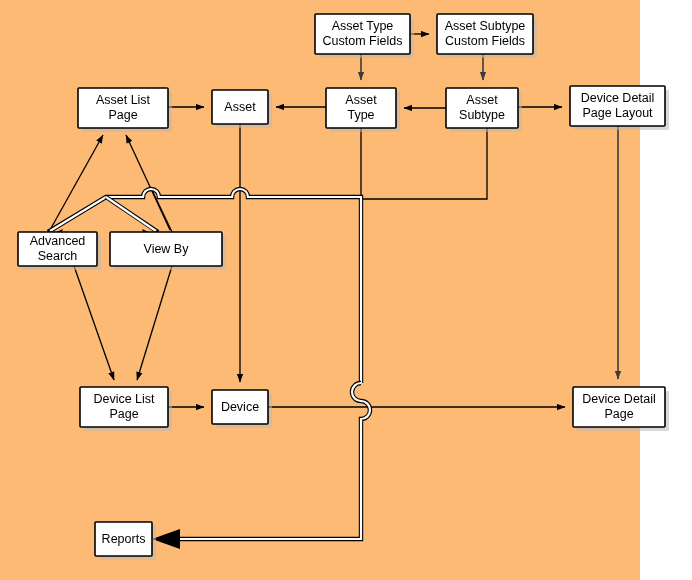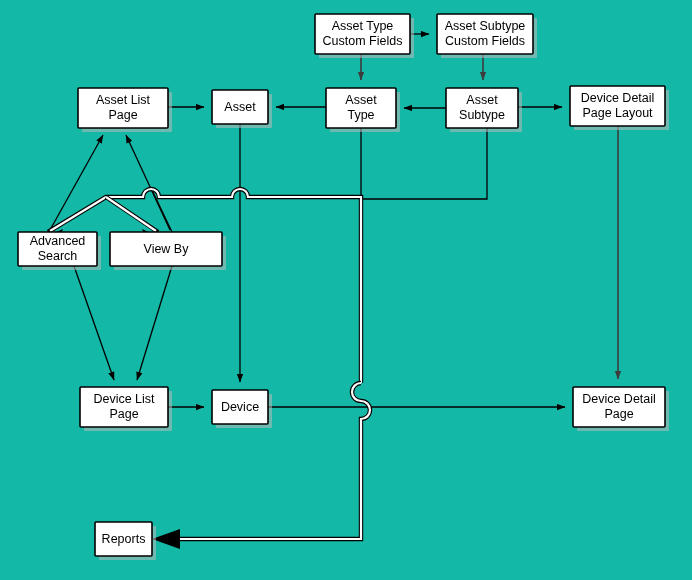--- a/index.html
+++ b/index.html
@@ -1,17 +1,17 @@
 <!DOCTYPE html>
 <html><head>
 <meta charset="utf-8">
 <style>
   html,body{margin:0;padding:0;background:#ffffff;}
   body{width:692px;height:580px;overflow:hidden;font-family:"Liberation Sans",sans-serif;}
-  #canvas{position:relative;width:692px;height:580px;background:#14b8a6;}
+  #canvas{position:relative;width:640px;height:580px;background:#fdba74;}
   svg{position:absolute;top:0;left:0;}
   .node-label{
     font-family:"Liberation Sans",sans-serif;
     font-size:12.5px;
     fill:#000000;
     text-anchor:middle;
     dominant-baseline:middle;
     pointer-events:none;
   }
   .box-rect{fill:#ffffff;stroke:#000000;stroke-width:1.6;}

